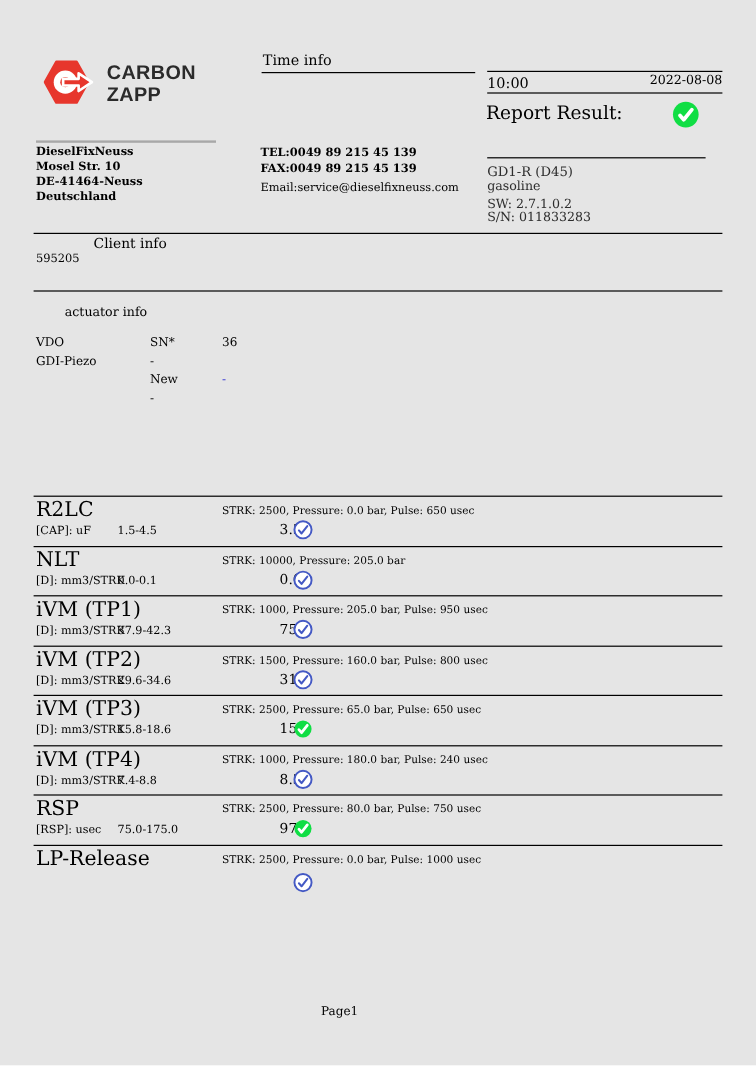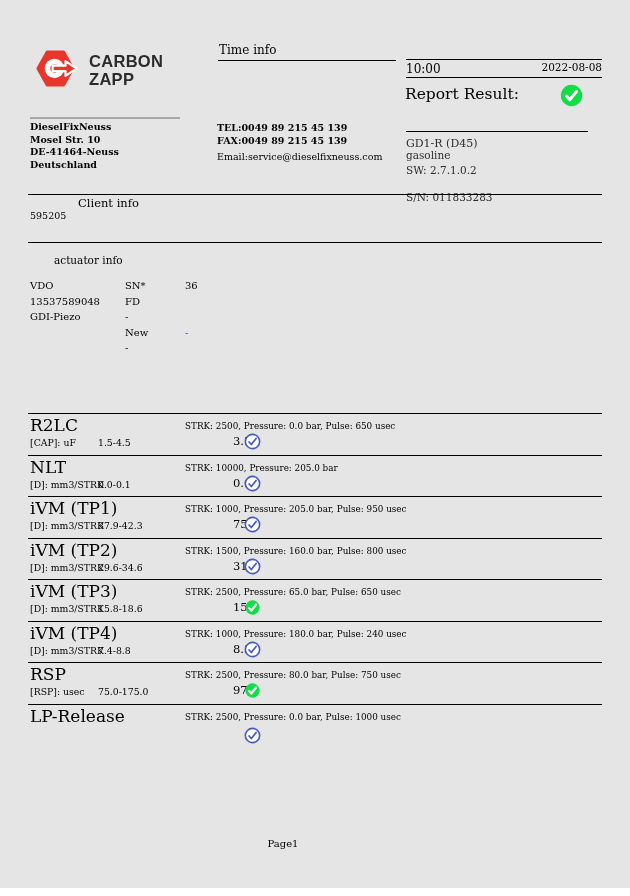--- a/index.html
+++ b/index.html
@@ -32,21 +32,21 @@
 
   .address{left:30px;top:121px;font-size:9.5px;font-weight:bold;line-height:12.7px;}
   .contact{font-size:9.5px;}
   .tel{left:217px;top:122px;font-weight:600;}
   .fax{left:217px;top:135px;font-weight:600;}
   .email{left:217px;top:151px;}
   .device{color:#2d2d2d;}
   .dev-model{left:406px;top:137px;font-size:11px;}
   .dev-fuel{left:406px;top:149px;font-size:10.5px;}
   .dev-sw{left:406px;top:164px;font-size:10.5px;}
-  .dev-sn{left:406px;top:175px;font-size:10.5px;margin-top:16px;}
+  .dev-sn{left:406px;top:175px;font-size:10.5px;}
 
   .client-label{left:30px;top:196px;font-size:11.5px;margin-left:48px;}
   .client-value{left:30px;top:210px;font-size:9.5px;}
   .actuator-label{left:30px;top:254px;font-size:10.5px;margin-left:24px;}
 
   .actuator{position:absolute;left:30px;top:280px;width:400px;}
   .act-row{position:relative;height:15.6px;font-size:10px;}
   .act-c1{position:absolute;left:0;}
   .act-c2{position:absolute;left:95px;}
   .act-c3{position:absolute;left:155px;}
@@ -128,25 +128,20 @@
   <div class="rule" style="left:28px;top:242px;width:574px;"></div>
 
   <div class="abs actuator-label">actuator info</div>
   <div class="actuator">
     <div class="act-row">
       <span class="act-c1">VDO</span>
       <span class="act-c2">SN*</span>
       <span class="act-c3">36</span>
     </div>
     <div class="act-row">
-      <span class="act-c1">13537589048</span>
-      <span class="act-c2">FD</span>
-      <span class="act-c3"></span>
-    </div>
-    <div class="act-row">
       <span class="act-c1">GDI-Piezo</span>
       <span class="act-c2">-</span>
       <span class="act-c3"></span>
     </div>
     <div class="act-row">
       <span class="act-c1"></span>
       <span class="act-c2">New</span>
       <span class="act-c3 accent">-</span>
     </div>
     <div class="act-row">

